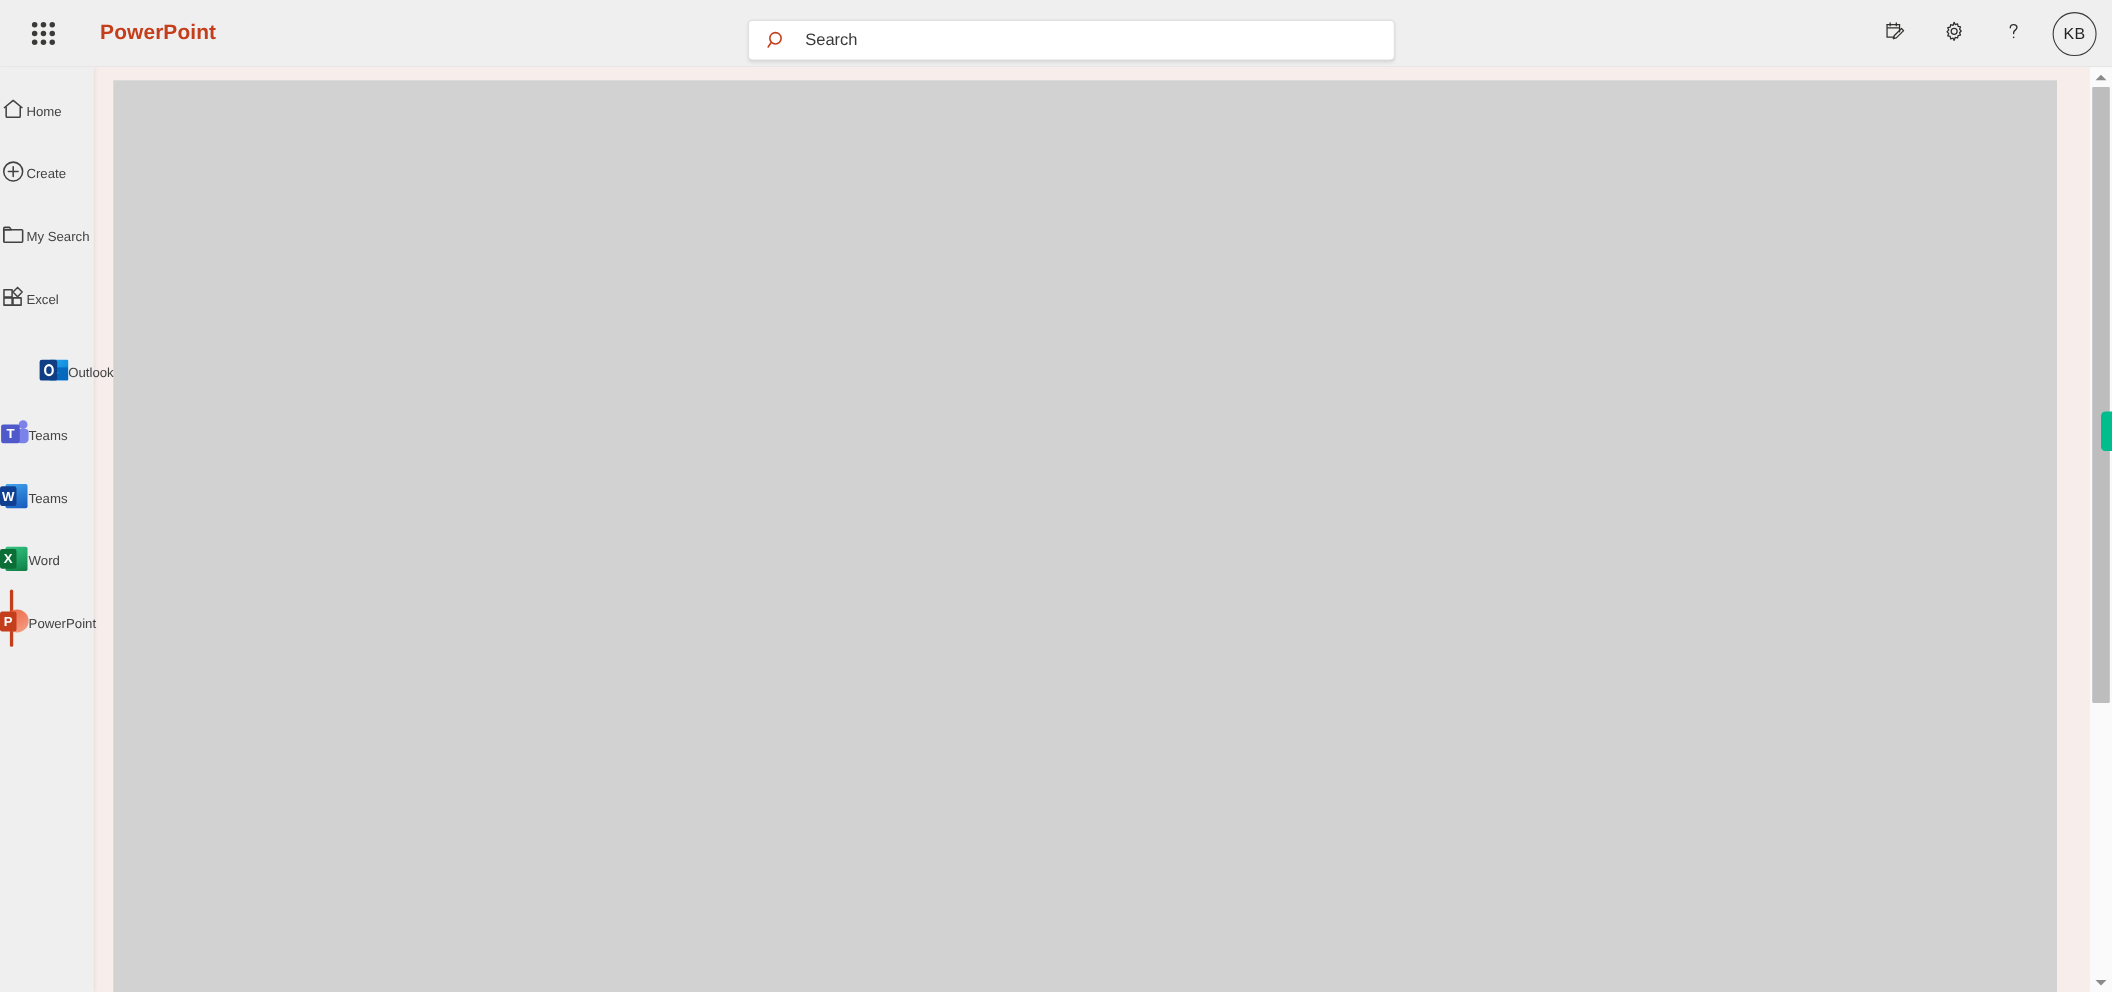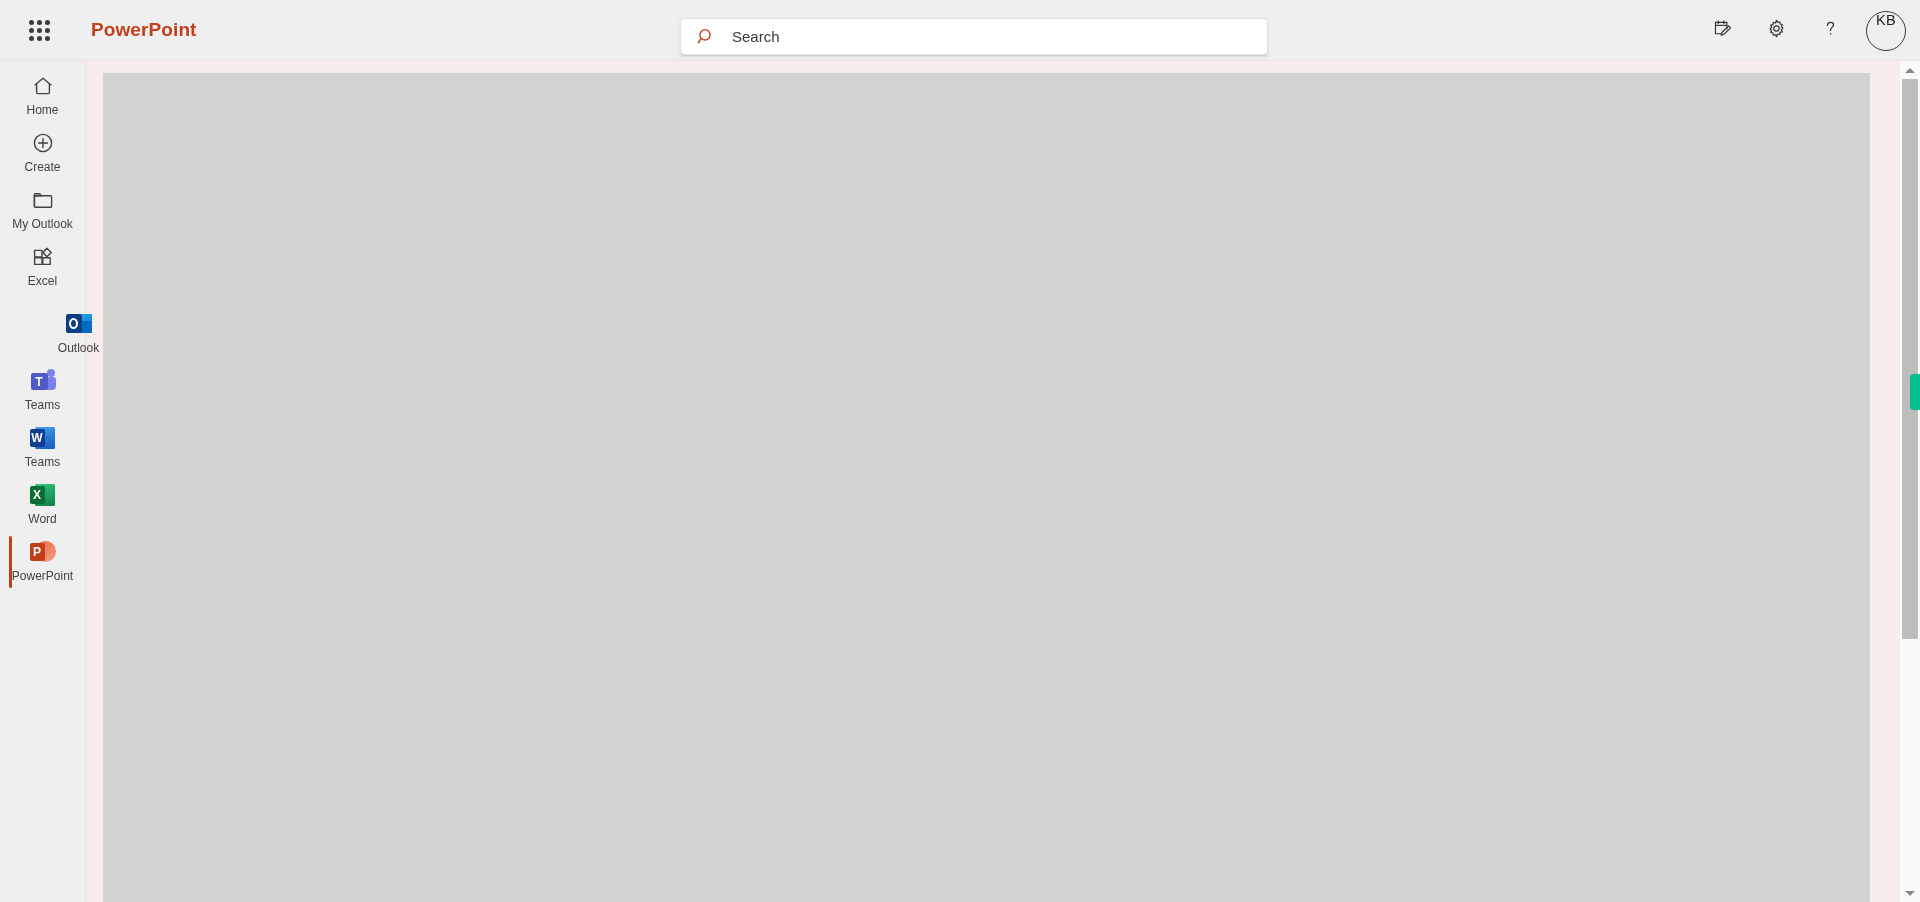--- a/index.html
+++ b/index.html
@@ -105,21 +105,21 @@
     cursor: pointer;
     border-radius: 3px;
     color: #31302f;
   }
   #avatar-button {
     width: 40px; height: 40px;
     border-radius: 50%;
     border: 1px solid #3b3a39;
     background: #efefef;
     display: flex;
-    align-items: flex-start;
+    align-items: center;
     justify-content: center;
     font-size: 14.5px;
     color: #242424;
     cursor: pointer;
     margin-left: 4px;
     letter-spacing: 0.3px;
   }
 
   
   #left-rail {
@@ -129,21 +129,21 @@
     height: 841px;
     background: #efefef;
     z-index: 20;
     box-shadow: 1px 0 3px rgba(0,0,0,0.07);
   }
   .rail-item {
     position: relative;
     width: 85px;
     height: 57px;
     display: flex;
-    flex-direction: column;
+    flex-direction: row;
     align-items: center;
     justify-content: flex-start;
     cursor: pointer;
     padding-top: 6px;
   }
   .rail-item.selected::before {
     content: "";
     position: absolute;
     left: 9px;
     top: 3px;
@@ -433,21 +433,21 @@
       <span class="rail-label">Create</span>
     </div>
 
     <div class="rail-item">
       <span class="rail-icon">
         <svg width="24" height="24" viewBox="0 0 24 24" fill="none" stroke="#424242" stroke-width="1.4" stroke-linejoin="round">
           <path d="M3.4 18.4V6.6a.9.9 0 01.9-.9h4.4l1.6 2.1h-6.9"></path>
           <path d="M3.4 7.8h16.3a.9.9 0 01.9.9v9.7a.9.9 0 01-.9.9H4.3a.9.9 0 01-.9-.9z"></path>
         </svg>
       </span>
-      <span class="rail-label">My Outlook</span>
+      <span class="rail-label">My Search</span>
     </div>
 
     <div class="rail-item">
       <span class="rail-icon">
         <svg width="24" height="24" viewBox="0 0 24 24" fill="none" stroke="#424242" stroke-width="1.4" stroke-linejoin="round">
           <rect x="3.6" y="5.4" width="7.4" height="6.6"></rect>
           <rect x="3.6" y="12.8" width="7.4" height="6.6"></rect>
           <rect x="11.8" y="12.8" width="7.4" height="6.6"></rect>
           <path d="M16 3.3l4.2 4.2-4.2 4.2-4.2-4.2z"></path>
         </svg>

